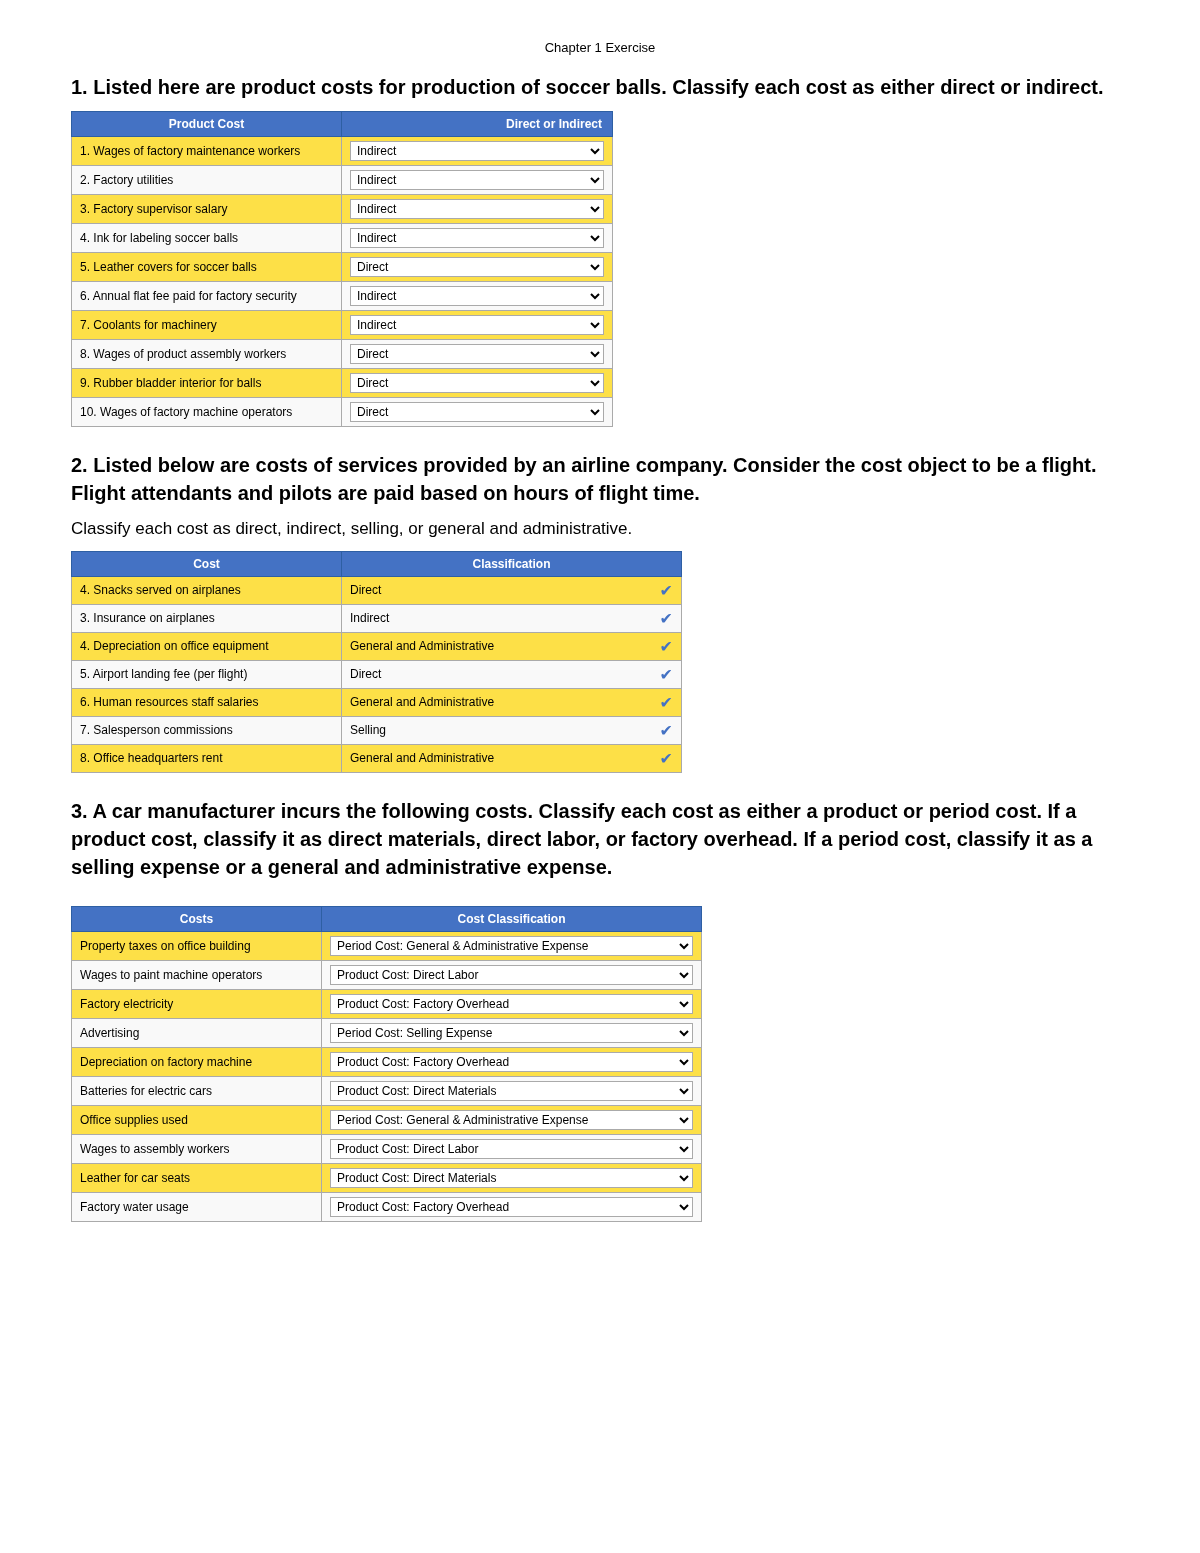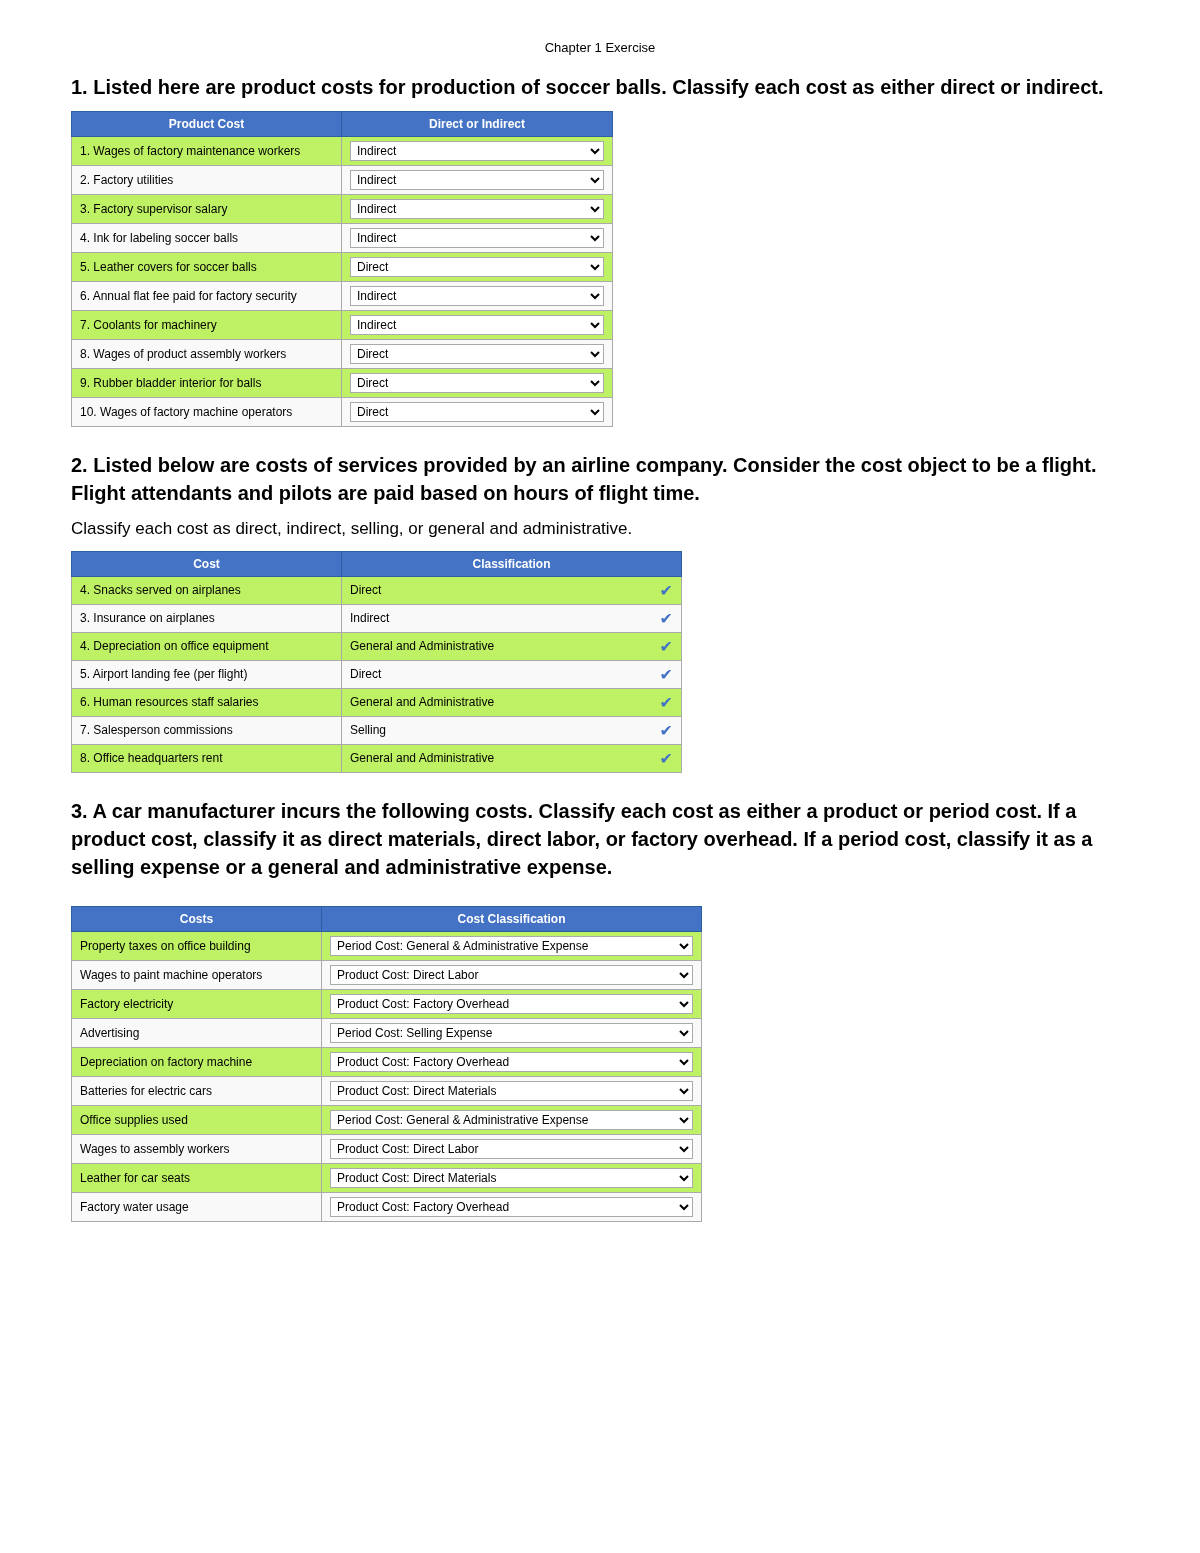--- a/index.html
+++ b/index.html
@@ -42,27 +42,27 @@
       color: #fff;
       text-align: center;
       padding: 5px 10px;
       font-size: 12px;
       border: 1px solid #2e5fa3;
     }
     table td {
       border: 1px solid #aaa;
       padding: 4px 8px;
       font-size: 12px;
-      background: #bef264;
+      background: #fde047;
     }
     table tr:nth-child(even) td {
       background: #f9f9f9;
     }
     .col-cost { width: 270px; }
-    .col-classification { width: 271px; }
+    .col-classification { width: 271px; text-align: right; }
     .col-classification2 { width: 320px; }
     select {
       border: 1px solid #aaa;
       font-size: 12px;
       padding: 1px 2px;
       background: #fff;
       width: 100%;
       cursor: pointer;
     }
     .check-icon {

